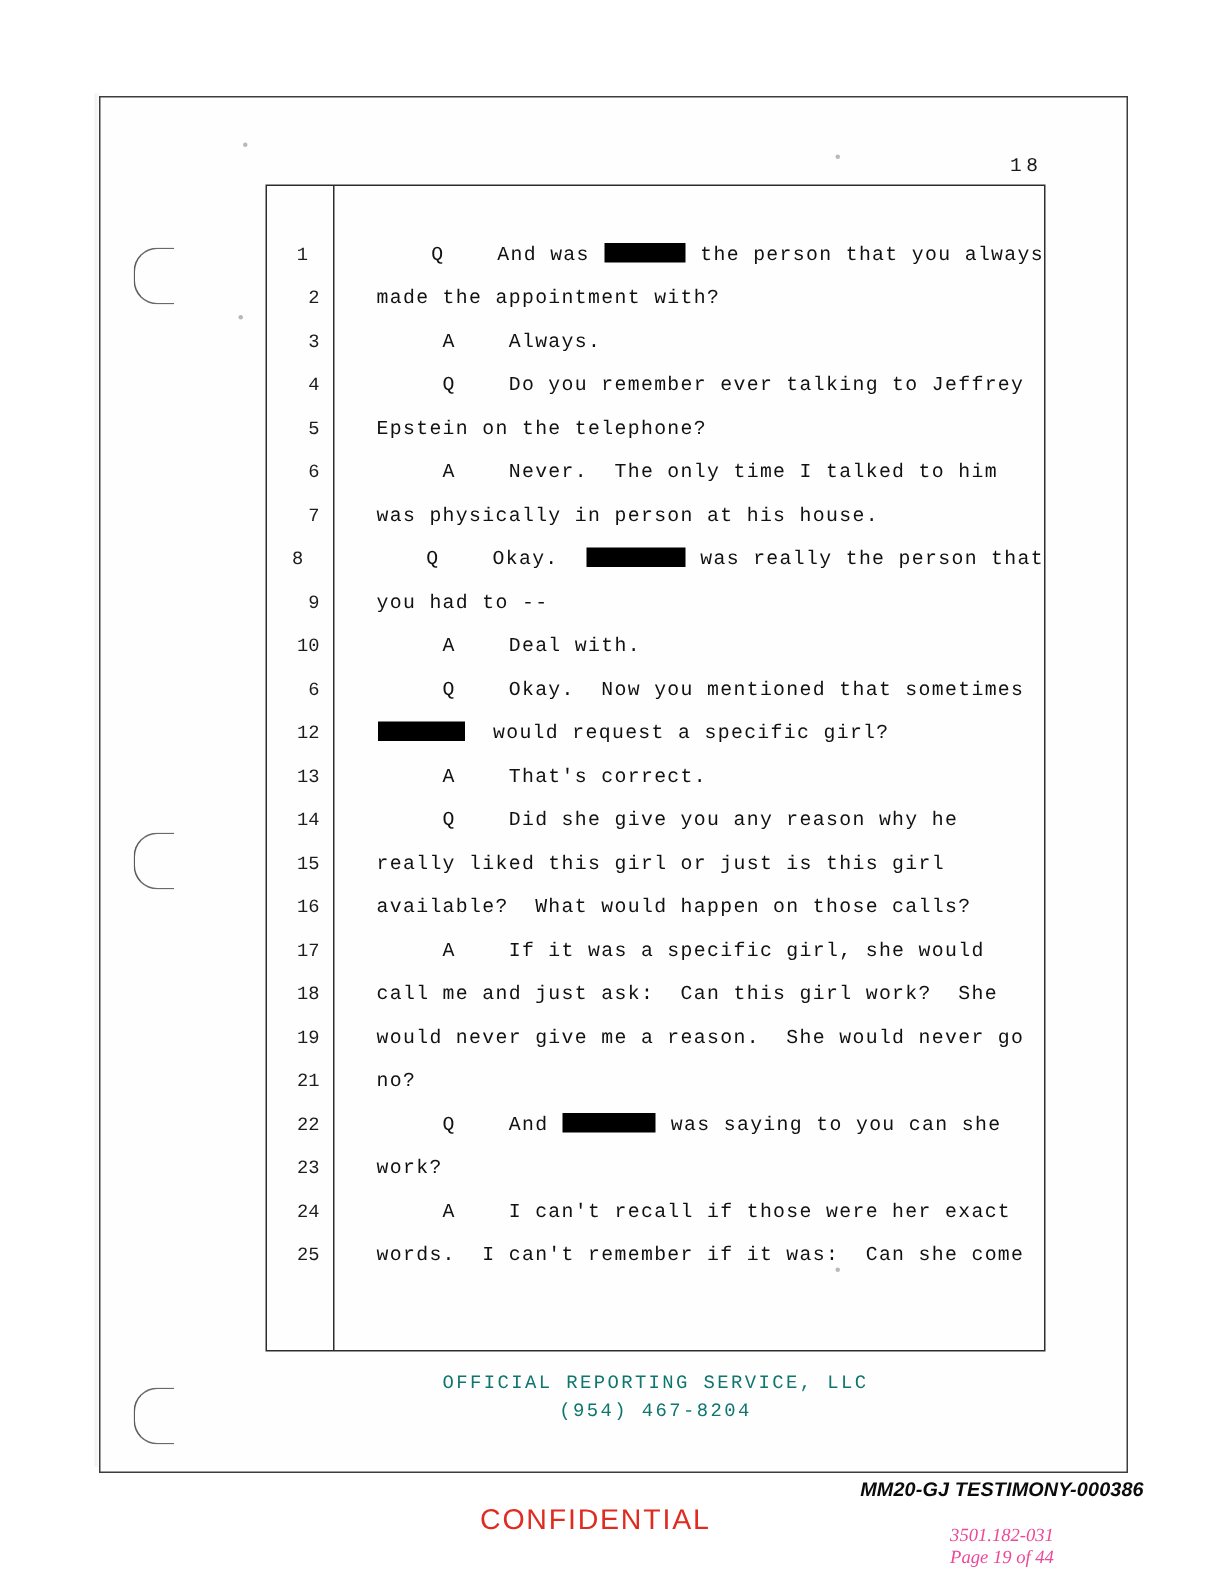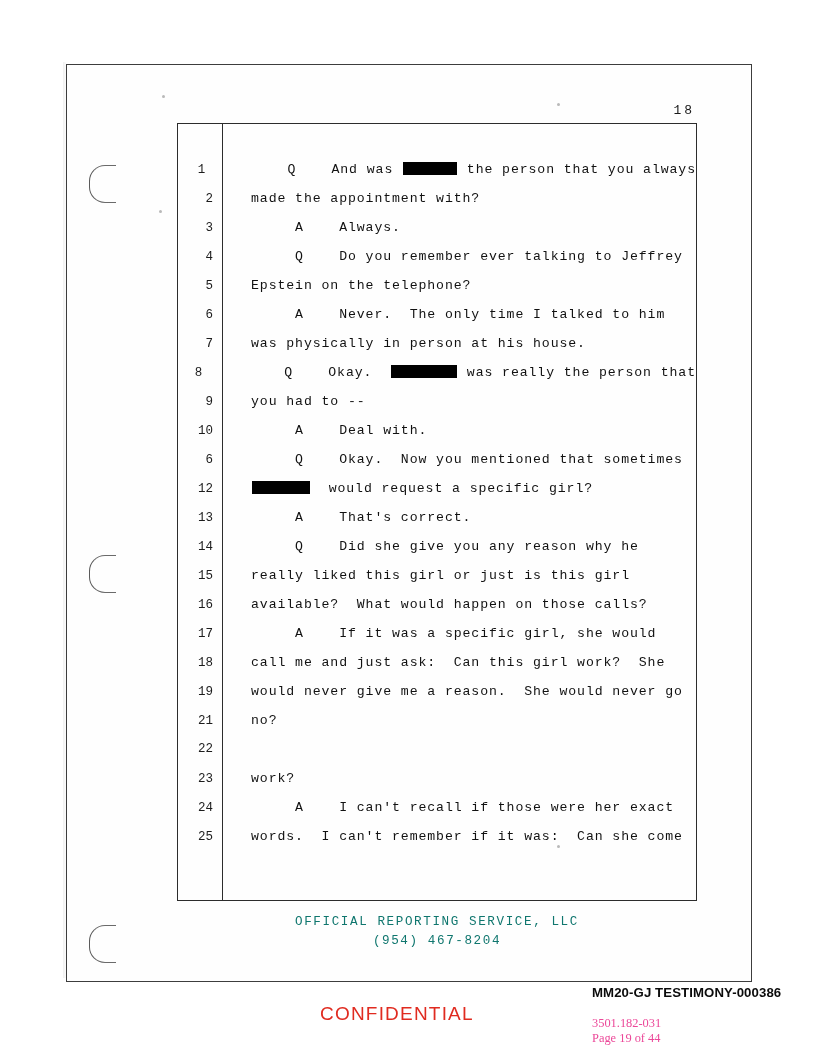--- a/index.html
+++ b/index.html
@@ -147,24 +147,25 @@
     left: 320px;
     top: 1003px;
     font-family: "Liberation Sans", sans-serif;
     font-size: 19px;
     color: #e02b20;
     letter-spacing: 1.2px;
   }
 
   .bates-block {
     position: absolute;
-    right: 4px;
+    right: 38px;
     top: 985px;
-    text-align: left;
+    text-align: center;
     width: 220px;
+    font-style: italic;
   }
   .bates-main {
     font-family: "Liberation Sans", sans-serif;
     font-size: 13.2px;
     font-weight: bold;
     color: #0b0b0b;
     letter-spacing: 0.1px;
   }
   .bates-sub {
     font-family: "Liberation Serif", serif;
@@ -275,20 +276,21 @@
         <div class="line">
           <div class="line-no">19</div>
           <div class="line-text">would never give me a reason.  She would never go</div>
         </div>
         <div class="line">
           <div class="line-no">21</div>
           <div class="line-text">no?</div>
         </div>
         <div class="line">
           <div class="line-no">22</div>
+          <div class="line-text">     Q    And <span class="redaction" style="width: 62px;"></span> was saying to you can she</div>
         </div>
         <div class="line">
           <div class="line-no">23</div>
           <div class="line-text">work?</div>
         </div>
         <div class="line">
           <div class="line-no">24</div>
           <div class="line-text">     A    I can't recall if those were her exact</div>
         </div>
         <div class="line">

